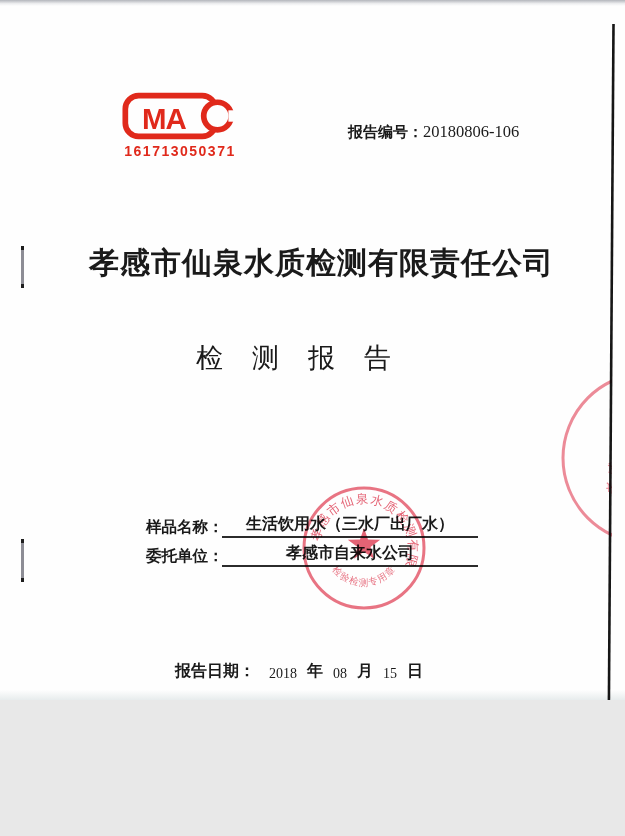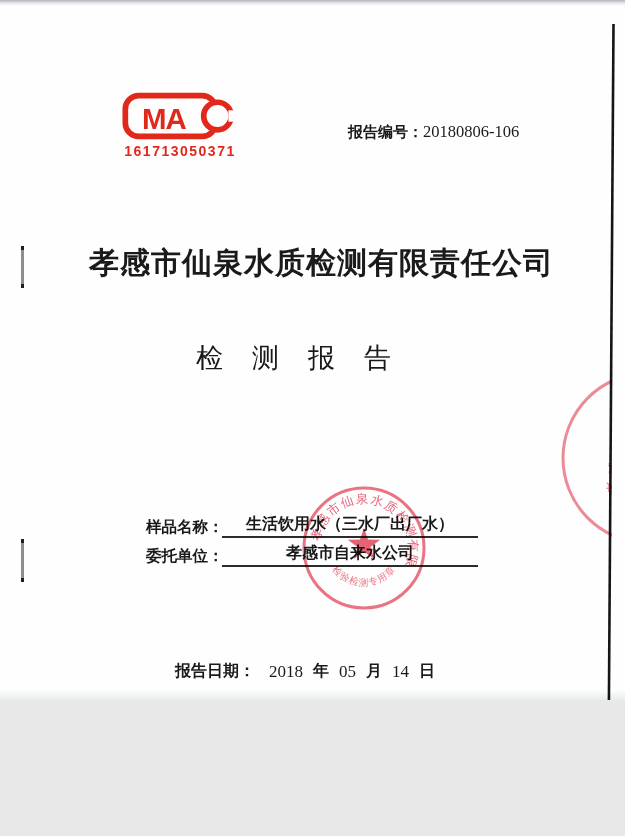--- a/index.html
+++ b/index.html
@@ -38,21 +38,21 @@
   .form-row .f-label{display:inline-block;font-size:15.5px;font-weight:bold;
     vertical-align:top;padding-top:3px;width:76px;}
   .form-row .f-value{display:inline-block;width:256px;text-align:center;
     font-size:16px;font-weight:bold;line-height:20px;padding-bottom:2px;
     border-bottom:2px solid #2b2b2b;margin-left:0;}
   .row1{top:514px;} .row2{top:543px;} .row3{top:572px;}
   
   .date-line{position:absolute;left:175px;top:661px;display:flex;align-items:flex-end;
     gap:10px;font-size:16px;white-space:nowrap;}
   .date-line .d-label{font-weight:bold;margin-right:4px;}
-  .date-line .num{font-family:"Liberation Serif",serif;font-size:17px;}
+  .date-line .num{font-family:"Liberation Serif",serif;font-size:14px;}
   .date-line .unit{font-weight:bold;}
   
   .stamp-center{position:absolute;left:294px;top:478px;mix-blend-mode:multiply;}
   .stamp-edge{position:absolute;left:546px;top:368px;mix-blend-mode:multiply;}
 </style>
 </head>
 <body>
 
 <div class="page">
 
@@ -112,19 +112,19 @@
     <polygon points="70,50 74,61.5 86.2,61.7 76.5,69.1 80,80.8 70,73.8 60,80.8 63.5,69.1 53.8,61.7 66,61.5" fill="rgba(222,55,78,0.78)"></polygon>
     <text font-size="9.5" fill="rgba(222,55,78,0.7)" letter-spacing="1" font-family="Liberation Serif, serif" text-anchor="middle">
       <textPath href="#ctrBottom" startOffset="50%">检验检测专用章</textPath>
     </text>
   </svg>
 
   <div class="date-line">
     <span class="d-label">报告日期：</span>
     <span class="num">2018</span>
     <span class="unit">年</span>
-    <span class="num">05</span>
+    <span class="num">08</span>
     <span class="unit">月</span>
-    <span class="num">14</span>
+    <span class="num">15</span>
     <span class="unit">日</span>
   </div>
 
 </div>
 
 </body></html>

